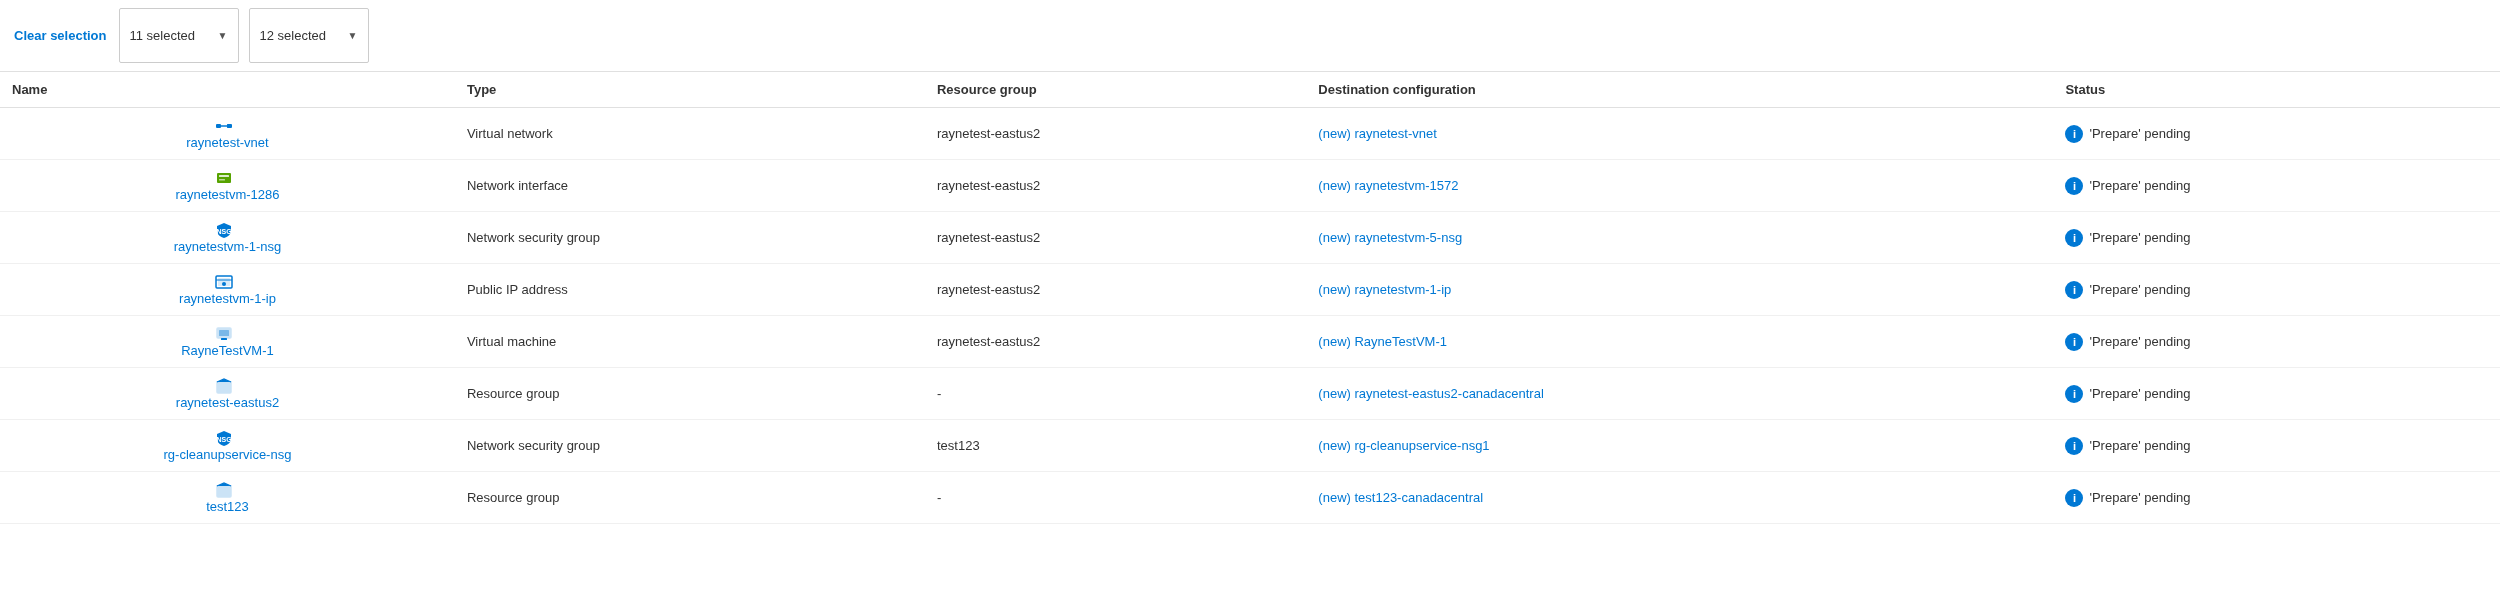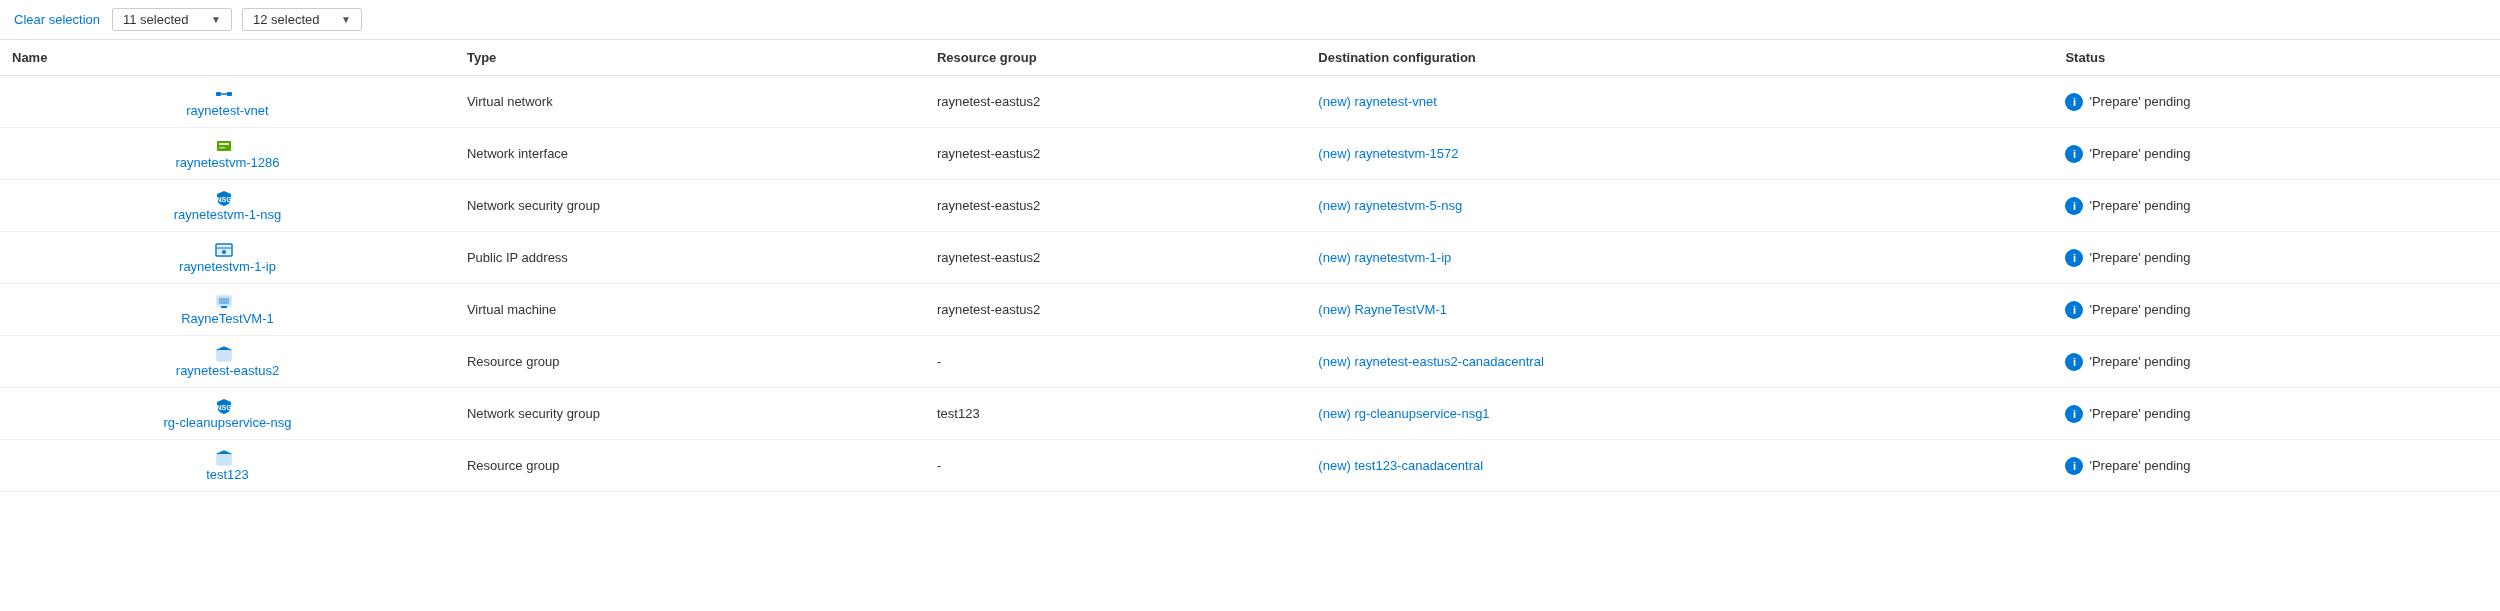--- a/index.html
+++ b/index.html
@@ -21,39 +21,40 @@
 
     .clear-selection-btn {
       color: #0078d4;
       background: none;
       border: none;
       cursor: pointer;
       font-size: 13px;
       white-space: nowrap;
       padding: 4px 2px;
       text-decoration: none;
+      font-weight: bold;
     }
 
     .search-input {
       flex: 1;
       max-width: 560px;
       border: 1px solid #ccc;
       border-radius: 2px;
       padding: 5px 10px;
       font-size: 13px;
       color: #888;
       outline: none;
     }
 
     .dropdown {
       display: flex;
       align-items: center;
       border: 1px solid #ccc;
       border-radius: 2px;
-      padding: 3px 10px;
+      padding: 19px 10px;
       font-size: 13px;
       cursor: pointer;
       background: #fff;
       min-width: 120px;
       gap: 8px;
       user-select: none;
     }
     .dropdown-label { flex: 1; }
     .dropdown-chevron {
       font-size: 10px;

